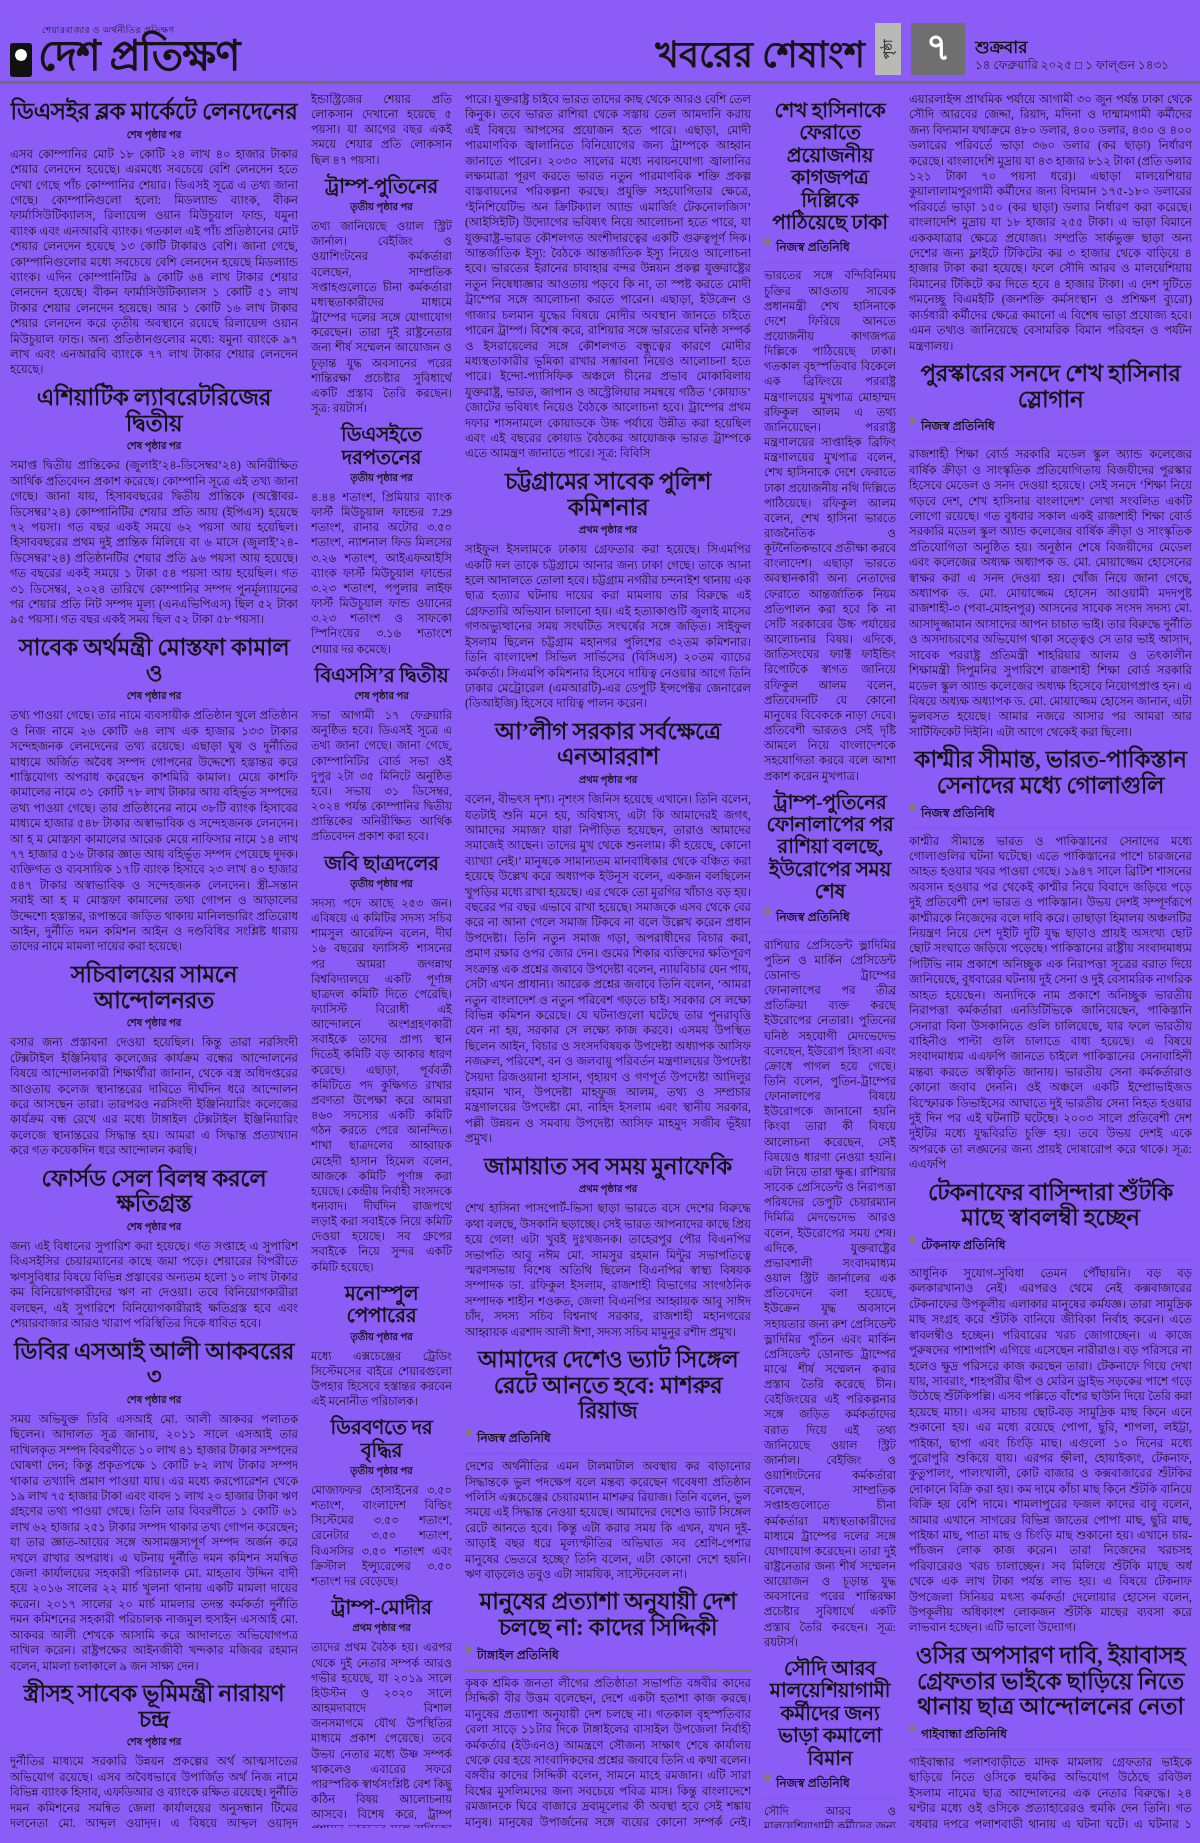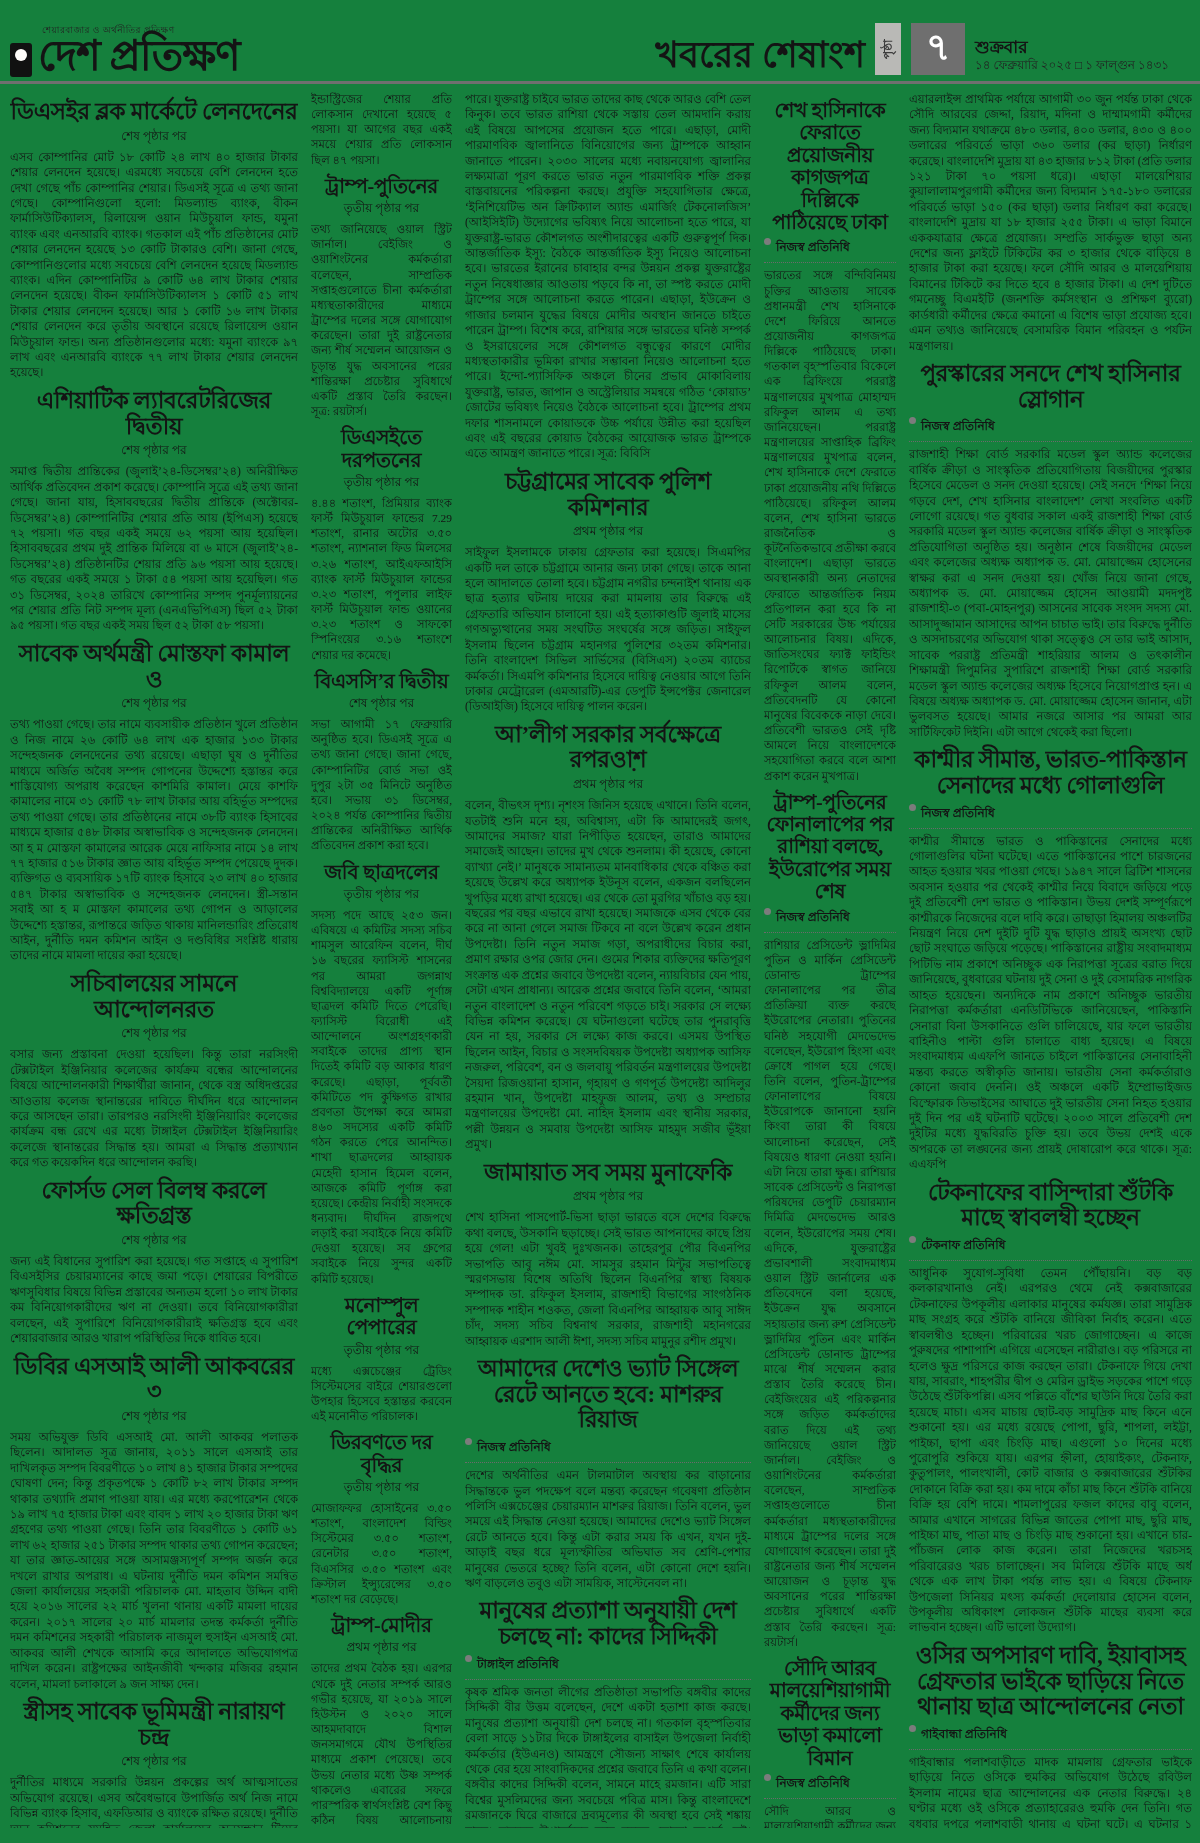--- a/index.html
+++ b/index.html
@@ -1,16 +1,16 @@
 <!DOCTYPE html>
 <html lang="bn"><head>
 <meta charset="utf-8">
 <style>
   html,body{margin:0;padding:0;background:#e8e8e4;}
-  .sheet{width:1200px;height:1843px;background:#15803d;color:#141414;
+  .sheet{width:1200px;height:1843px;background:#8b5cf6;color:#141414;
     font-family:"Liberation Serif","DejaVu Serif",serif;position:relative;overflow:hidden;margin:0 auto;}
   
   .masthead{height:84px;padding:0 10px;display:flex;justify-content:space-between;align-items:flex-end;
     border-bottom:3px solid #6f6f6f;box-sizing:border-box;}
   .brand{display:flex;align-items:flex-end;gap:6px;padding-bottom:4px;}
   .brand-emblem{width:22px;height:34px;background:#111;border-radius:3px;position:relative;flex:0 0 auto;}
   .brand-emblem::after{content:"";position:absolute;left:5px;top:6px;width:12px;height:12px;border-radius:50%;background:#fffdfa;}
   .brand-text{line-height:1;}
   .brand-tagline{font-size:9px;letter-spacing:.5px;color:#222;margin-left:4px;}
   .brand-name{font-size:42px;font-weight:bold;letter-spacing:-1px;}
@@ -27,21 +27,21 @@
   .content{display:flex;gap:13px;padding:8px 18px 0 10px;height:1744px;overflow:hidden;box-sizing:border-box;}
   .col{overflow:hidden;height:100%;}
   .col-0{width:288px;flex:0 0 288px;}
   .col-1{width:141px;flex:0 0 141px;}
   .col-2{width:286px;flex:0 0 286px;}
   .col-3{width:132px;flex:0 0 132px;}
   .col-4{width:283px;flex:0 0 283px;}
   .article{margin-bottom:7px;}
   .headline{font-weight:bold;text-align:center;line-height:1.12;margin:7px 0 2px 0;font-size:23px;letter-spacing:-.3px;}
   .col-1 .headline,.col-3 .headline{font-size:20px;}
-  .cont-note{text-align:center;font-weight:normal;font-size:12px;margin:0 0 3px 0;}
+  .cont-note{text-align:center;font-weight:bold;font-size:10px;margin:0 0 3px 0;}
   .byline{display:flex;align-items:flex-start;gap:5px;font-size:12px;font-weight:bold;
     padding:3px 0 4px 0;border-bottom:1px dotted #6a6a6a;margin-bottom:5px;}
   .byline-dot{width:7px;height:7px;border-radius:50%;background:#7c7c7c;flex:0 0 auto;}
   .body-text{font-size:11.6px;line-height:1.33;text-align:justify;word-break:break-word;}
   .col-1 .body-text,.col-3 .body-text{font-size:11.4px;}
 </style>
 </head>
 <body>
 
 <div class="sheet">
@@ -179,21 +179,21 @@
   </article>
 
   <article class="article">
     <h2 class="headline">চট্টগ্রামের সাবেক পুলিশ কমিশনার</h2>
     <div class="cont-note">প্রথম পৃষ্ঠার পর</div>
 
     <div class="body-text">সাইফুল ইসলামকে ঢাকায় গ্রেফতার করা হয়েছে। সিএমপির একটি দল তাকে চট্টগ্রামে আনার জন্য ঢাকা গেছে। তাকে আনা হলে আদালতে তোলা হবে। চট্টগ্রাম নগরীর চন্দনাইশ থানায় এক ছাত্র হত্যার ঘটনায় দায়ের করা মামলায় তার বিরুদ্ধে এই গ্রেফতারি অভিযান চালানো হয়। এই হত্যাকাণ্ডটি জুলাই মাসের গণঅভ্যুত্থানের সময় সংঘটিত সংঘর্ষের সঙ্গে জড়িত। সাইফুল ইসলাম ছিলেন চট্টগ্রাম মহানগর পুলিশের ৩২তম কমিশনার। তিনি বাংলাদেশ সিভিল সার্ভিসের (বিসিএস) ২০তম ব্যাচের কর্মকর্তা। সিএমপি কমিশনার হিসেবে দায়িত্ব নেওয়ার আগে তিনি ঢাকার মেট্রোরেল (এমআরটি)-এর ডেপুটি ইন্সপেক্টর জেনারেল (ডিআইজি) হিসেবে দায়িত্ব পালন করেন।</div>
   </article>
 
   <article class="article">
-    <h2 class="headline">আ’লীগ সরকার সর্বক্ষেত্রে রপরও়াশ</h2>
+    <h2 class="headline">আ’লীগ সরকার সর্বক্ষেত্রে এনআরব়াশ</h2>
     <div class="cont-note">প্রথম পৃষ্ঠার পর</div>
 
     <div class="body-text">বলেন, বীভৎস দৃশ্য। নৃশংস জিনিস হয়েছে এখানে। তিনি বলেন, যতটাই শুনি মনে হয়, অবিশ্বাস্য, এটা কি আমাদেরই জগৎ, আমাদের সমাজ? যারা নিপীড়িত হয়েছেন, তারাও আমাদের সমাজেই আছেন। তাদের মুখ থেকে শুনলাম। কী হয়েছে, কোনো ব্যাখ্যা নেই।’ মানুষকে সামান্যতম মানবাধিকার থেকে বঞ্চিত করা হয়েছে উল্লেখ করে অধ্যাপক ইউনূস বলেন, একজন বলছিলেন খুপড়ির মধ্যে রাখা হয়েছে। এর থেকে তো মুরগির খাঁচাও বড় হয়। বছরের পর বছর এভাবে রাখা হয়েছে। সমাজকে এসব থেকে বের করে না আনা গেলে সমাজ টিকবে না বলে উল্লেখ করেন প্রধান উপদেষ্টা। তিনি নতুন সমাজ গড়া, অপরাধীদের বিচার করা, প্রমাণ রক্ষার ওপর জোর দেন। গুমের শিকার ব্যক্তিদের ক্ষতিপূরণ সংক্রান্ত এক প্রশ্নের জবাবে উপদেষ্টা বলেন, ন্যায়বিচার যেন পায়, সেটা এখন প্রাধান্য। আরেক প্রশ্নের জবাবে তিনি বলেন, ‘আমরা নতুন বাংলাদেশ ও নতুন পরিবেশ গড়তে চাই। সরকার সে লক্ষ্যে বিভিন্ন কমিশন করেছে। যে ঘটনাগুলো ঘটেছে তার পুনরাবৃত্তি যেন না হয়, সরকার সে লক্ষ্যে কাজ করবে। এসময় উপস্থিত ছিলেন আইন, বিচার ও সংসদবিষয়ক উপদেষ্টা অধ্যাপক আসিফ নজরুল, পরিবেশ, বন ও জলবায়ু পরিবর্তন মন্ত্রণালয়ের উপদেষ্টা সৈয়দা রিজওয়ানা হাসান, গৃহায়ণ ও গণপূর্ত উপদেষ্টা আদিলুর রহমান খান, উপদেষ্টা মাহফুজ আলম, তথ্য ও সম্প্রচার মন্ত্রণালয়ের উপদেষ্টা মো. নাহিদ ইসলাম এবং স্থানীয় সরকার, পল্লী উন্নয়ন ও সমবায় উপদেষ্টা আসিফ মাহমুদ সজীব ভূঁইয়া প্রমুখ।</div>
   </article>
 
   <article class="article">
     <h2 class="headline">জামায়াত সব সময় মুনাফেকি</h2>
     <div class="cont-note">প্রথম পৃষ্ঠার পর</div>
 
     <div class="body-text">শেখ হাসিনা পাসপোর্ট-ভিসা ছাড়া ভারতে বসে দেশের বিরুদ্ধে কথা বলছে, উসকানি ছড়াচ্ছে। সেই ভারত আপনাদের কাছে প্রিয় হয়ে গেল! এটা খুবই দুঃখজনক। তাহেরপুর পৌর বিএনপির সভাপতি আবু নঈম মো. সামসুর রহমান মিন্টুর সভাপতিত্বে স্মরণসভায় বিশেষ অতিথি ছিলেন বিএনপির স্বাস্থ্য বিষয়ক সম্পাদক ডা. রফিকুল ইসলাম, রাজশাহী বিভাগের সাংগঠনিক সম্পাদক শাহীন শওকত, জেলা বিএনপির আহ্বায়ক আবু সাঈদ চাঁদ, সদস্য সচিব বিশ্বনাথ সরকার, রাজশাহী মহানগরের আহ্বায়ক এরশাদ আলী ঈশা, সদস্য সচিব মামুনুর রশীদ প্রমুখ।</div>

